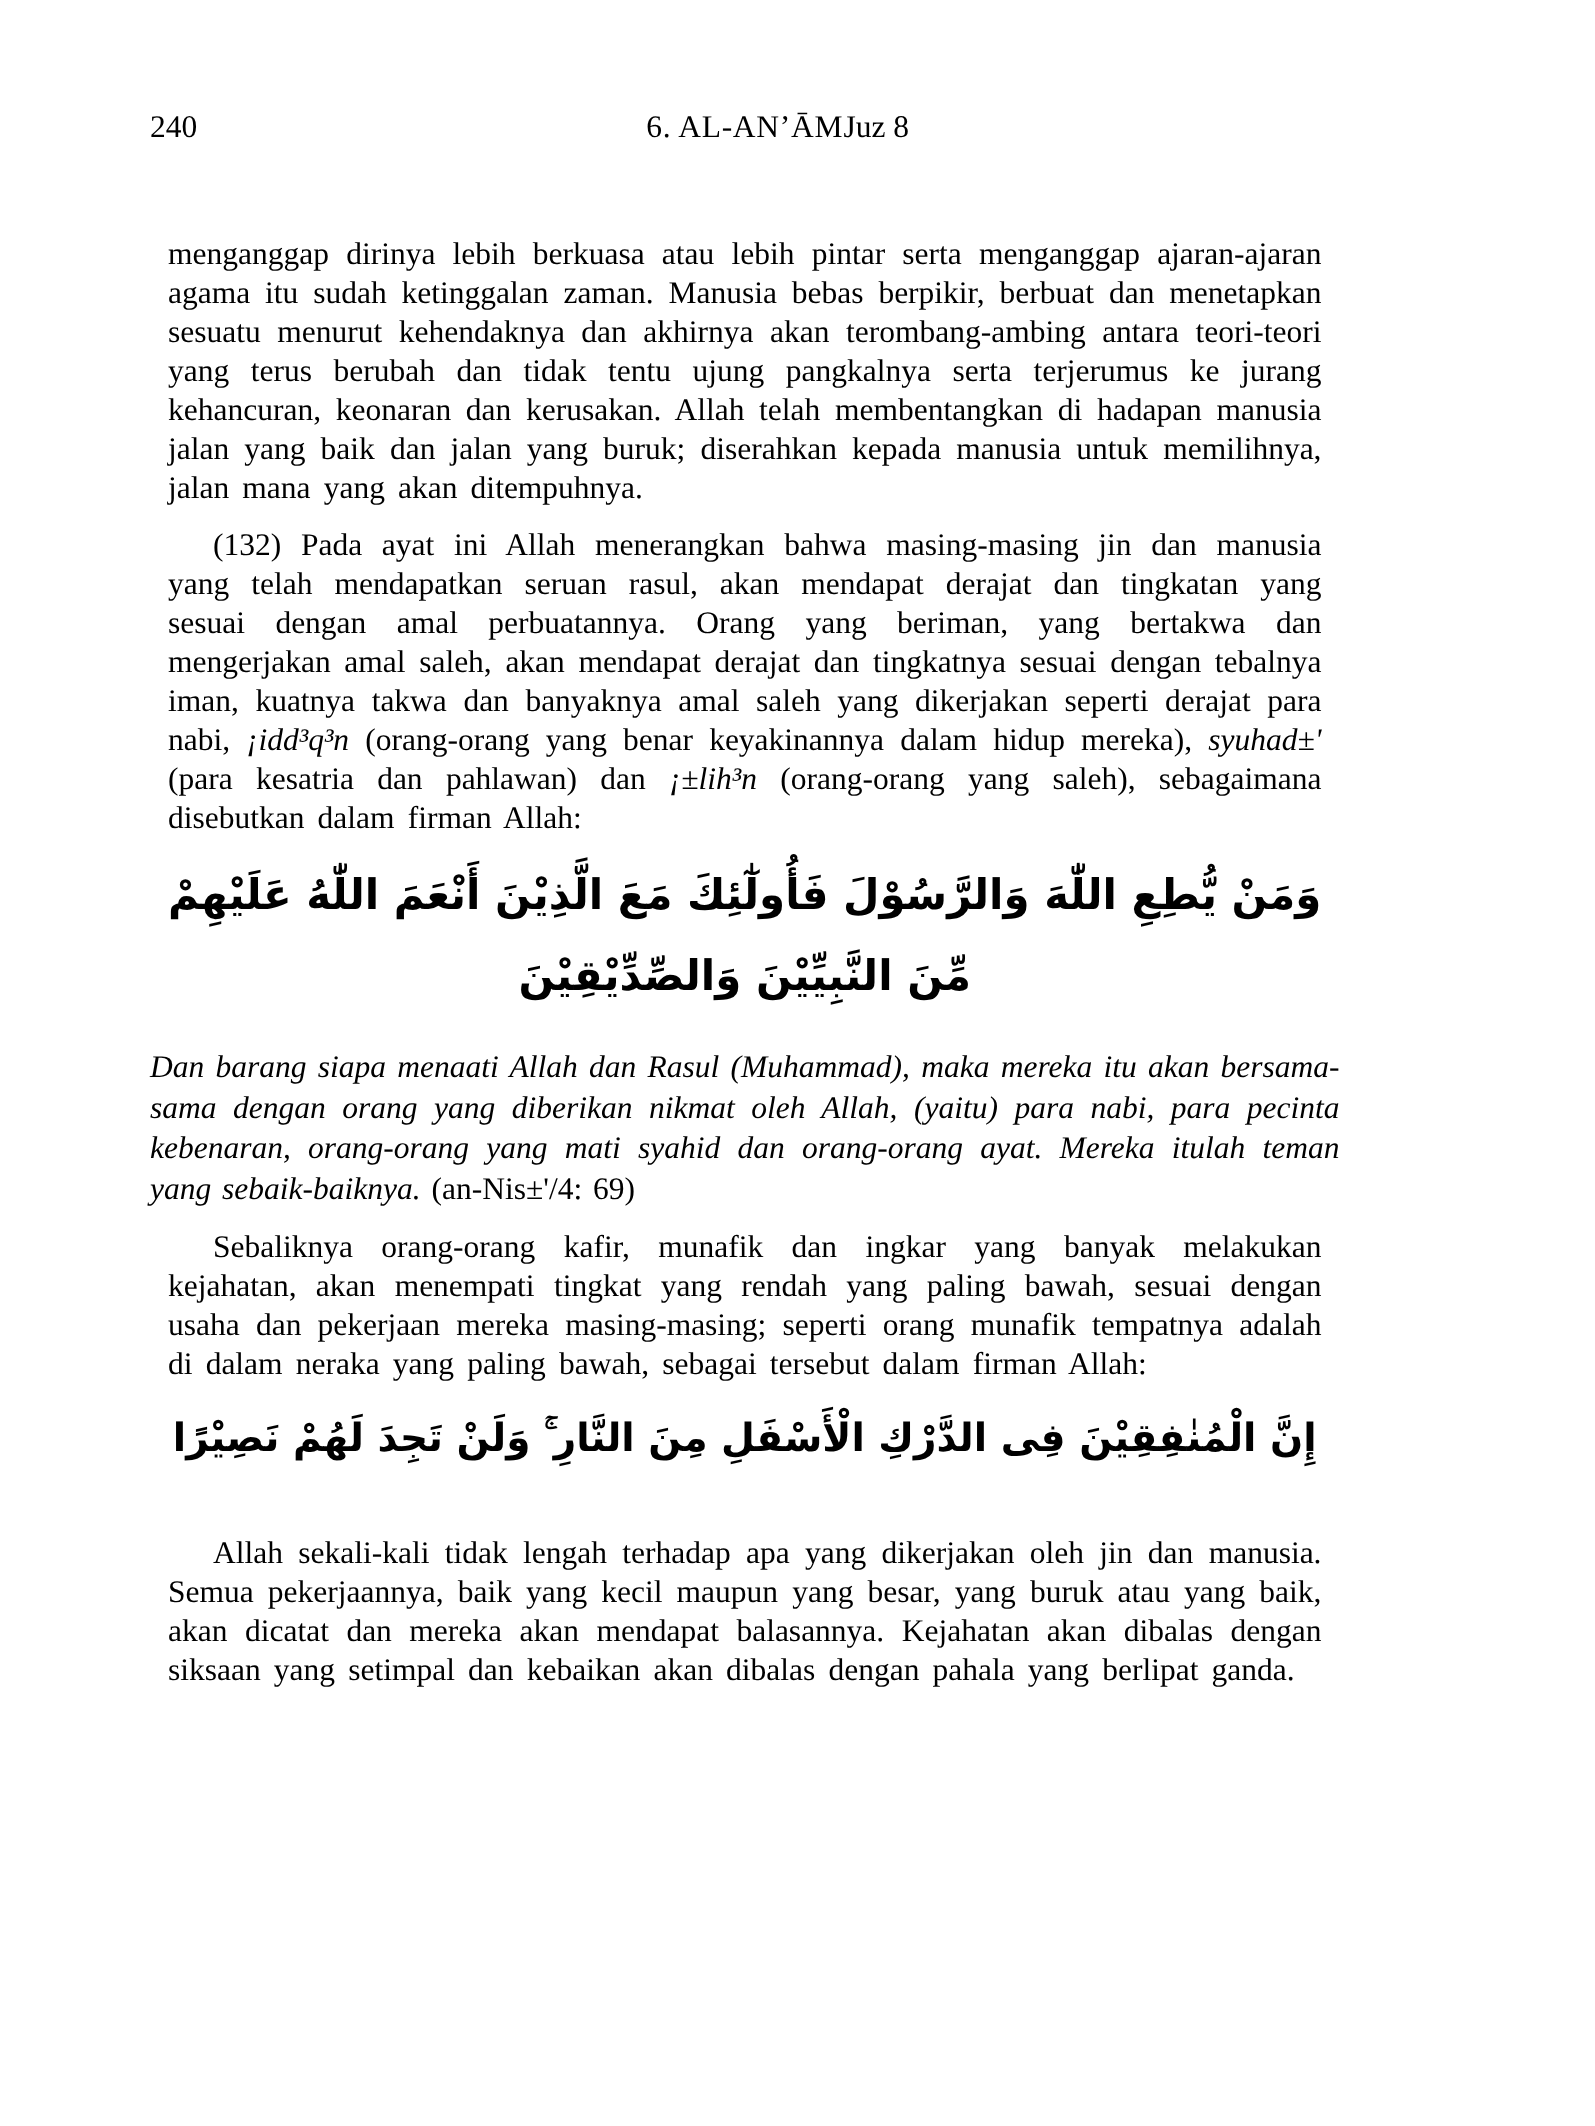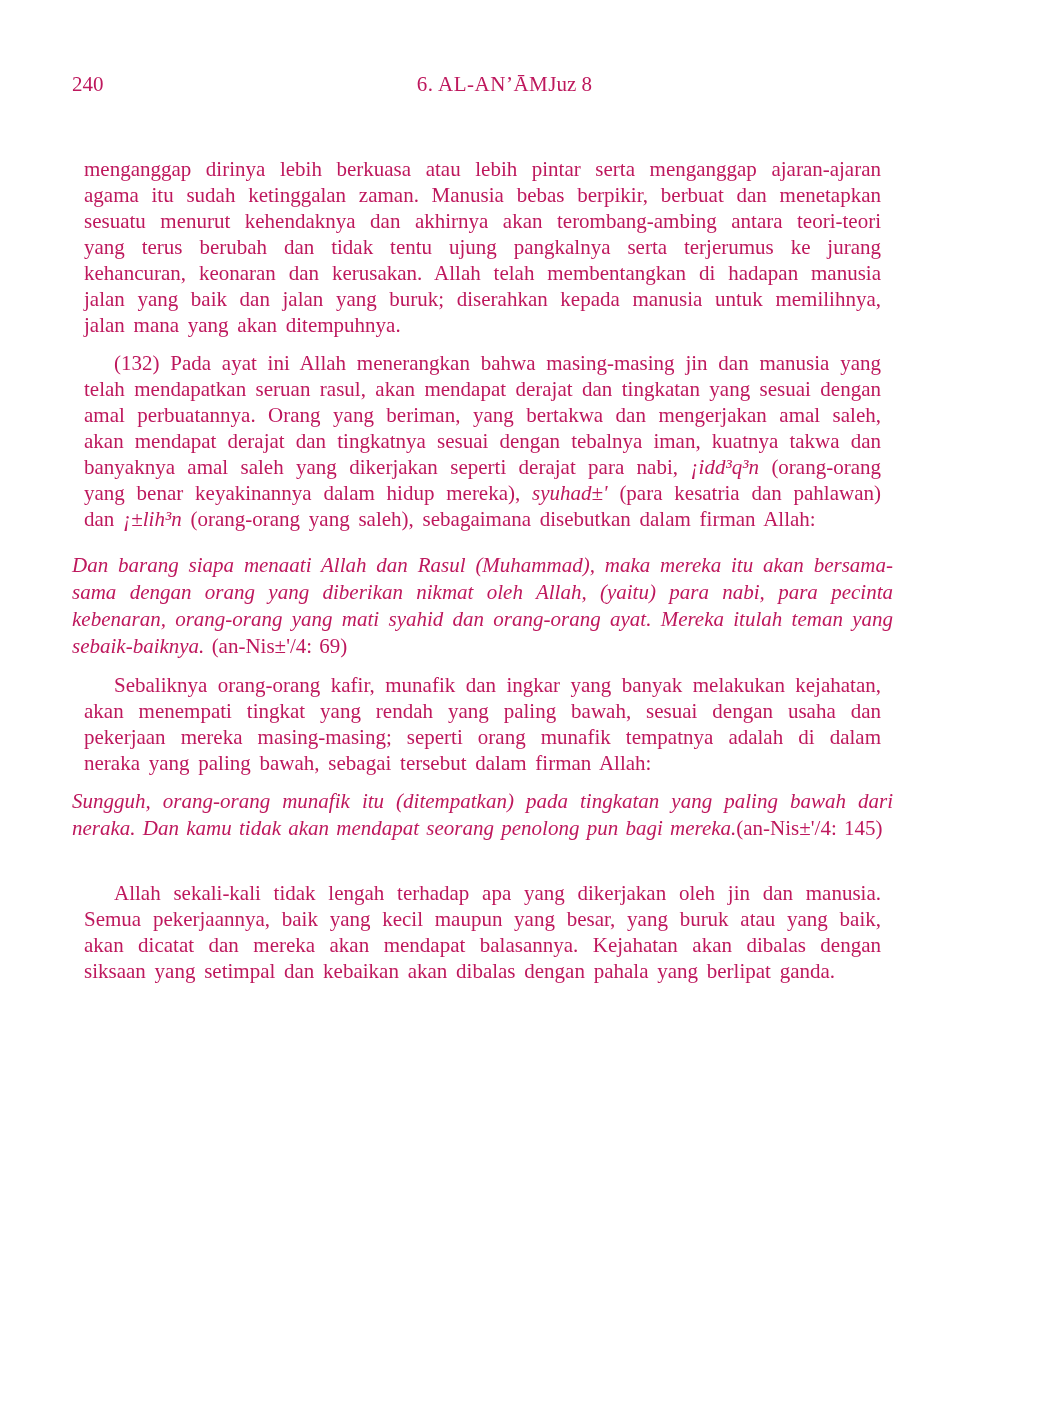--- a/index.html
+++ b/index.html
@@ -6,24 +6,24 @@
     margin: 0;
     padding: 0;
     background: #ffffff;
   }
   .page {
     position: relative;
     width: 1063px;
     height: 1417px;
     margin: 0 auto;
     background: #ffffff;
-    color: #be185d;
+    color: #000000;
     font-family: "Liberation Serif", serif;
     box-sizing: border-box;
-    padding: 72px 170px 0 72px;
+    padding: 72px 170px 0 100px;
     overflow: hidden;
   }
   .running-head {
     display: grid;
     grid-template-columns: 1fr auto 1fr;
     align-items: baseline;
     font-size: 21px;
     line-height: 24px;
     margin-bottom: 60px;
   }
@@ -78,24 +78,27 @@
     <span class="left">240</span>
     <span class="mid">6. AL-AN’ĀM</span>
     <span class="right">Juz 8</span>
   </div>
 
   <p class="para">menganggap dirinya lebih berkuasa atau lebih pintar serta menganggap ajaran-ajaran agama itu sudah ketinggalan zaman. Manusia bebas berpikir, berbuat dan menetapkan sesuatu menurut kehendaknya dan akhirnya akan terombang-ambing antara teori-teori yang terus berubah dan tidak tentu ujung pangkalnya serta terjerumus ke jurang kehancuran, keonaran dan kerusakan. Allah telah membentangkan di hadapan manusia jalan yang baik dan jalan yang buruk; diserahkan kepada manusia untuk memilihnya, jalan mana yang akan ditempuhnya.</p>
 
   <p class="para indent"><span>(132) Pada ayat ini Allah menerangkan bahwa masing-masing jin dan manusia yang telah mendapatkan seruan rasul, akan mendapat derajat dan tingkatan yang sesuai dengan amal perbuatannya. Orang yang beriman, yang bertakwa dan mengerjakan amal saleh, akan mendapat derajat dan tingkatnya sesuai dengan tebalnya iman, kuatnya takwa dan banyaknya amal saleh yang dikerjakan seperti derajat para nabi, </span><span class="term">¡idd³q³n</span><span> (orang-orang yang benar keyakinannya dalam hidup mereka), </span><span class="term">syuhad±'</span><span> (para kesatria dan pahlawan) dan </span><span class="term">¡±lih³n</span><span> (orang-orang yang saleh), sebagaimana disebutkan dalam firman Allah:</span></p>
 
   <div class="arabic-block">
+    <div class="line">وَمَنْ يُّطِعِ اللّٰهَ وَالرَّسُوْلَ فَأُولٰٓئِكَ مَعَ الَّذِيْنَ أَنْعَمَ اللّٰهُ عَلَيْهِمْ مِّنَ النَّبِيِّيْنَ وَالصِّدِّيْقِيْنَ</div>
   </div>
 
   <p class="translation"><span>Dan barang siapa menaati Allah dan Rasul (Muhammad), maka mereka itu akan bersama-sama dengan orang yang diberikan nikmat oleh Allah, (yaitu) para nabi, para pecinta kebenaran, orang-orang yang mati syahid dan orang-orang ayat. Mereka itulah teman yang sebaik-baiknya. </span><span class="ref">(an-Nis±'/4: 69)</span></p>
 
   <p class="para indent">Sebaliknya orang-orang kafir, munafik dan ingkar yang banyak melakukan kejahatan, akan menempati tingkat yang rendah yang paling bawah, sesuai dengan usaha dan pekerjaan mereka masing-masing; seperti orang munafik tempatnya adalah di dalam neraka yang paling bawah, sebagai tersebut dalam firman Allah:</p>
 
+  <div class="arabic-block single">
+    <div class="line">إِنَّ الْمُنٰفِقِيْنَ فِى الدَّرْكِ الْأَسْفَلِ مِنَ النَّارِ ۚ وَلَنْ تَجِدَ لَهُمْ نَصِيْرًا</div>
+  </div>
 
-  <p class="translation"><span>Sungguh, orang-orang munafik itu (ditempatkan) pada tingkatan yang paling bawah dari neraka. Dan kamu tidak akan mendapat seorang penolong pun bagi mereka.</span><span class="ref">(an-Nis±'/4: 145)</span></p>
 
   <p class="para indent closing">Allah sekali-kali tidak lengah terhadap apa yang dikerjakan oleh jin dan manusia. Semua pekerjaannya, baik yang kecil maupun yang besar, yang buruk atau yang baik, akan dicatat dan mereka akan mendapat balasannya. Kejahatan akan dibalas dengan siksaan yang setimpal dan kebaikan akan dibalas dengan pahala yang berlipat ganda.</p>
 
 </div>
 
 </body></html>

